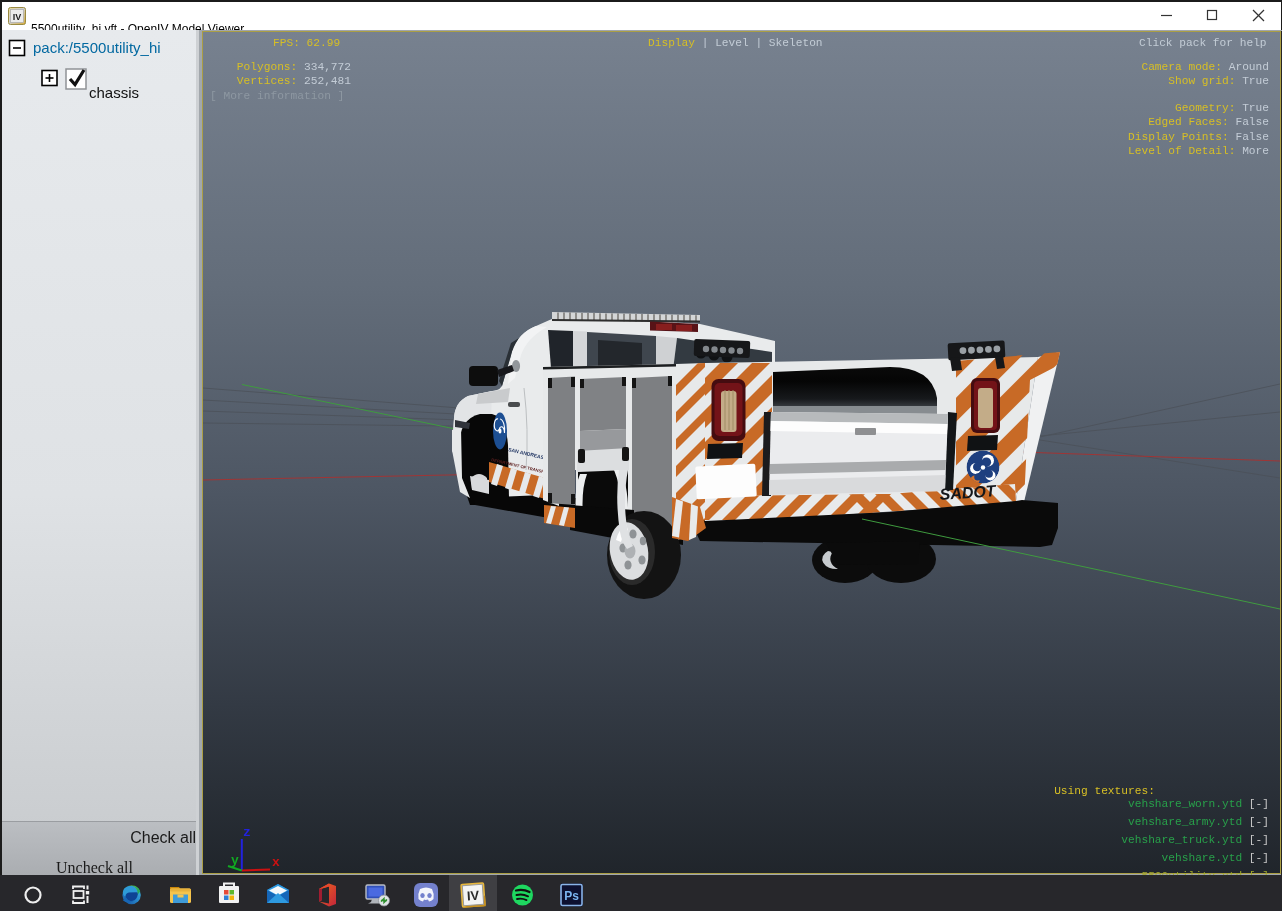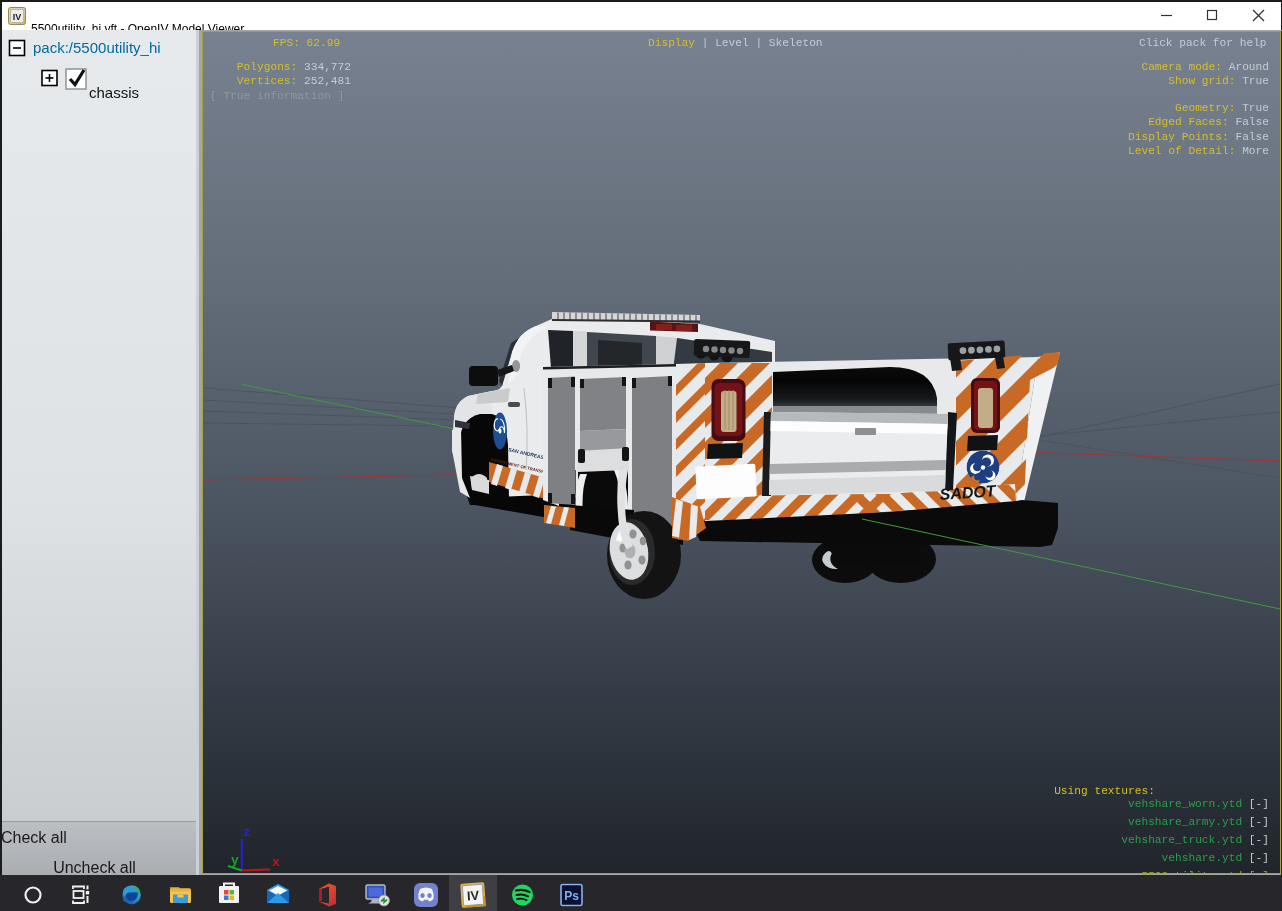--- a/index.html
+++ b/index.html
@@ -51,22 +51,22 @@
  <line x1="13" y1="48" x2="21" y2="48" stroke="#000" stroke-width="1.6"></line>
  <rect x="42" y="70.5" width="15" height="15" fill="#fff" stroke="#000" stroke-width="1.6"></rect>
  <line x1="45.5" y1="78" x2="53.5" y2="78" stroke="#000" stroke-width="1.6"></line>
  <line x1="49.5" y1="74" x2="49.5" y2="82" stroke="#000" stroke-width="1.6"></line>
  <rect x="66" y="69" width="20" height="20" fill="#fff" stroke="#909396" stroke-width="1.5"></rect>
  <path d="M70,79 L75,84.5 L84,70" fill="none" stroke="#111" stroke-width="3.2"></path>
 </svg>
 <div class="abs" style="left:33px;top:39px;font-size:15px;color:#0369a1;">pack:/5500utility_hi</div>
 <div class="abs" style="left:89px;top:71px;font-size:15px;color:#111;margin-top:13px;">chassis</div>
 <div id="panelbtns"></div>
-<div class="abs" style="left:1px;top:829px;width:195px;text-align:left;font-size:16px;color:#1a1a1a;">Check all</div>
-<div class="abs" style="left:1px;top:859px;width:187px;text-align:center;font-size:16px;color:#1a1a1a;">Uncheck all</div>
+<div class="abs" style="left:1px;top:829px;width:195px;text-align:right;font-size:16px;color:#1a1a1a;">Check all</div>
+<div class="abs" style="left:1px;top:859px;width:187px;text-align:center;font-size:16px;color:#1a1a1a;font-family:Liberation Serif, serif;">Uncheck all</div>
 
 <div id="viewport"></div>
 <div class="abs" style="left:196px;top:30px;width:3px;height:845px;background:#ced1d4;"></div>
 <div id="vpinner" style="left:202px;top:31px;position:absolute;"></div>
 
 <svg id="scene" class="abs" style="left:0;top:0" width="1282" height="911" viewBox="0 0 1282 911">
 <defs>
  <clipPath id="vpclip">
         <rect x="203" y="33" width="1077" height="841"></rect>
       </clipPath>
@@ -377,21 +377,21 @@
   <line x1="241.8" y1="870.5" x2="270" y2="869.5" stroke="#cc1111" stroke-width="2"></line>
   <line x1="241.8" y1="870.5" x2="228" y2="866" stroke="#11aa22" stroke-width="2"></line>
   <text x="243" y="836" fill="#2222dd">z</text>
   <text x="272" y="866" fill="#cc1111">x</text>
   <text x="231" y="864" fill="#11aa22">y</text>
  </g>
 </g>
 </svg>
 
 <div class="abs mono yel" style="left:273px;top:35.5px;">FPS: 62.99</div>
-<div class="abs mono" style="left:210px;top:60px;"><span class="yel">    Polygons: <span class="val">334,772</span></span><br><span class="yel">    Vertices: <span class="val">252,481</span></span><br><span class="mut">[ True information ]</span></div>
+<div class="abs mono" style="left:210px;top:60px;"><span class="yel">    Polygons: <span class="val">334,772</span></span><br><span class="yel">    Vertices: <span class="val">252,481</span></span><br><span class="mut">[ More information ]</span></div>
 <div class="abs mono" style="left:648px;top:35.5px;"><span class="yel">Display</span><span class="val"> | Level | Skeleton</span></div>
 <div class="abs mono val" style="left:1139px;top:35.5px;">Click pack for help</div>
 <div class="abs mono" style="left:940px;top:59.5px;width:329px;text-align:right;"><span class="yel">Camera mode: <span class="val">Around</span></span><br><span class="yel">Show grid: <span class="val">True</span></span></div>
 <div class="abs mono" style="left:940px;top:101px;width:329px;text-align:right;line-height:14.3px;"><span class="yel">Geometry: <span class="val">True</span></span><br><span class="yel">Edged Faces: <span class="val">False</span></span><br><span class="yel">Display Points: <span class="val">False</span></span><br><span class="yel">Level of Detail: <span class="val">More</span></span></div>
 <div class="abs mono yel" style="left:940px;top:783.5px;width:329px;text-align:center;">Using textures:</div>
 <div class="abs mono" style="left:940px;top:795px;width:329px;text-align:right;line-height:18px;"><span style="color:#28a04a">vehshare_worn.ytd <span style="color:#c8c8c8">[-]</span></span><br><span style="color:#28a04a">vehshare_army.ytd <span style="color:#c8c8c8">[-]</span></span><br><span style="color:#28a04a">vehshare_truck.ytd <span style="color:#c8c8c8">[-]</span></span><br><span style="color:#28a04a">vehshare.ytd <span style="color:#c8c8c8">[-]</span></span><br><span style="color:#a0a82e">5500utility.ytd [-]</span></div>
 
 <div id="taskbar"></div>
 <div id="tb-active"></div>
 <svg class="abs" style="left:0;top:876px" width="1282" height="35">

